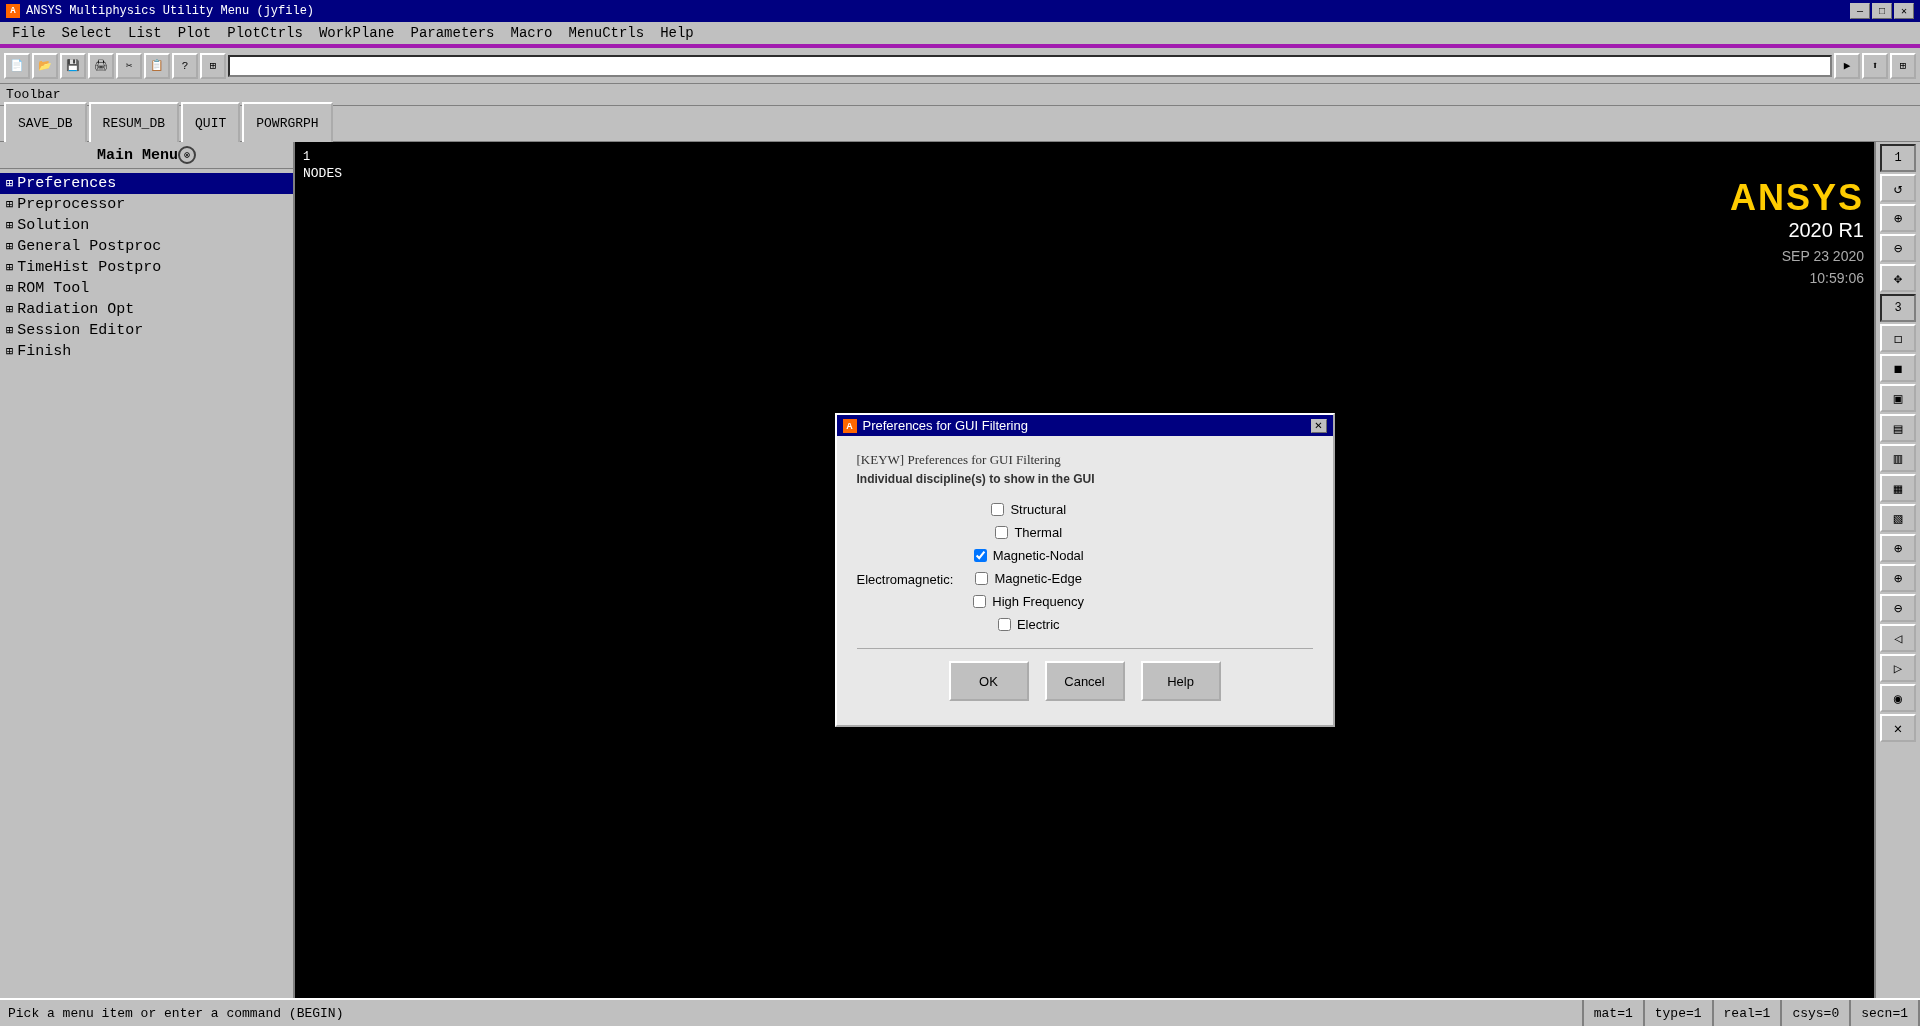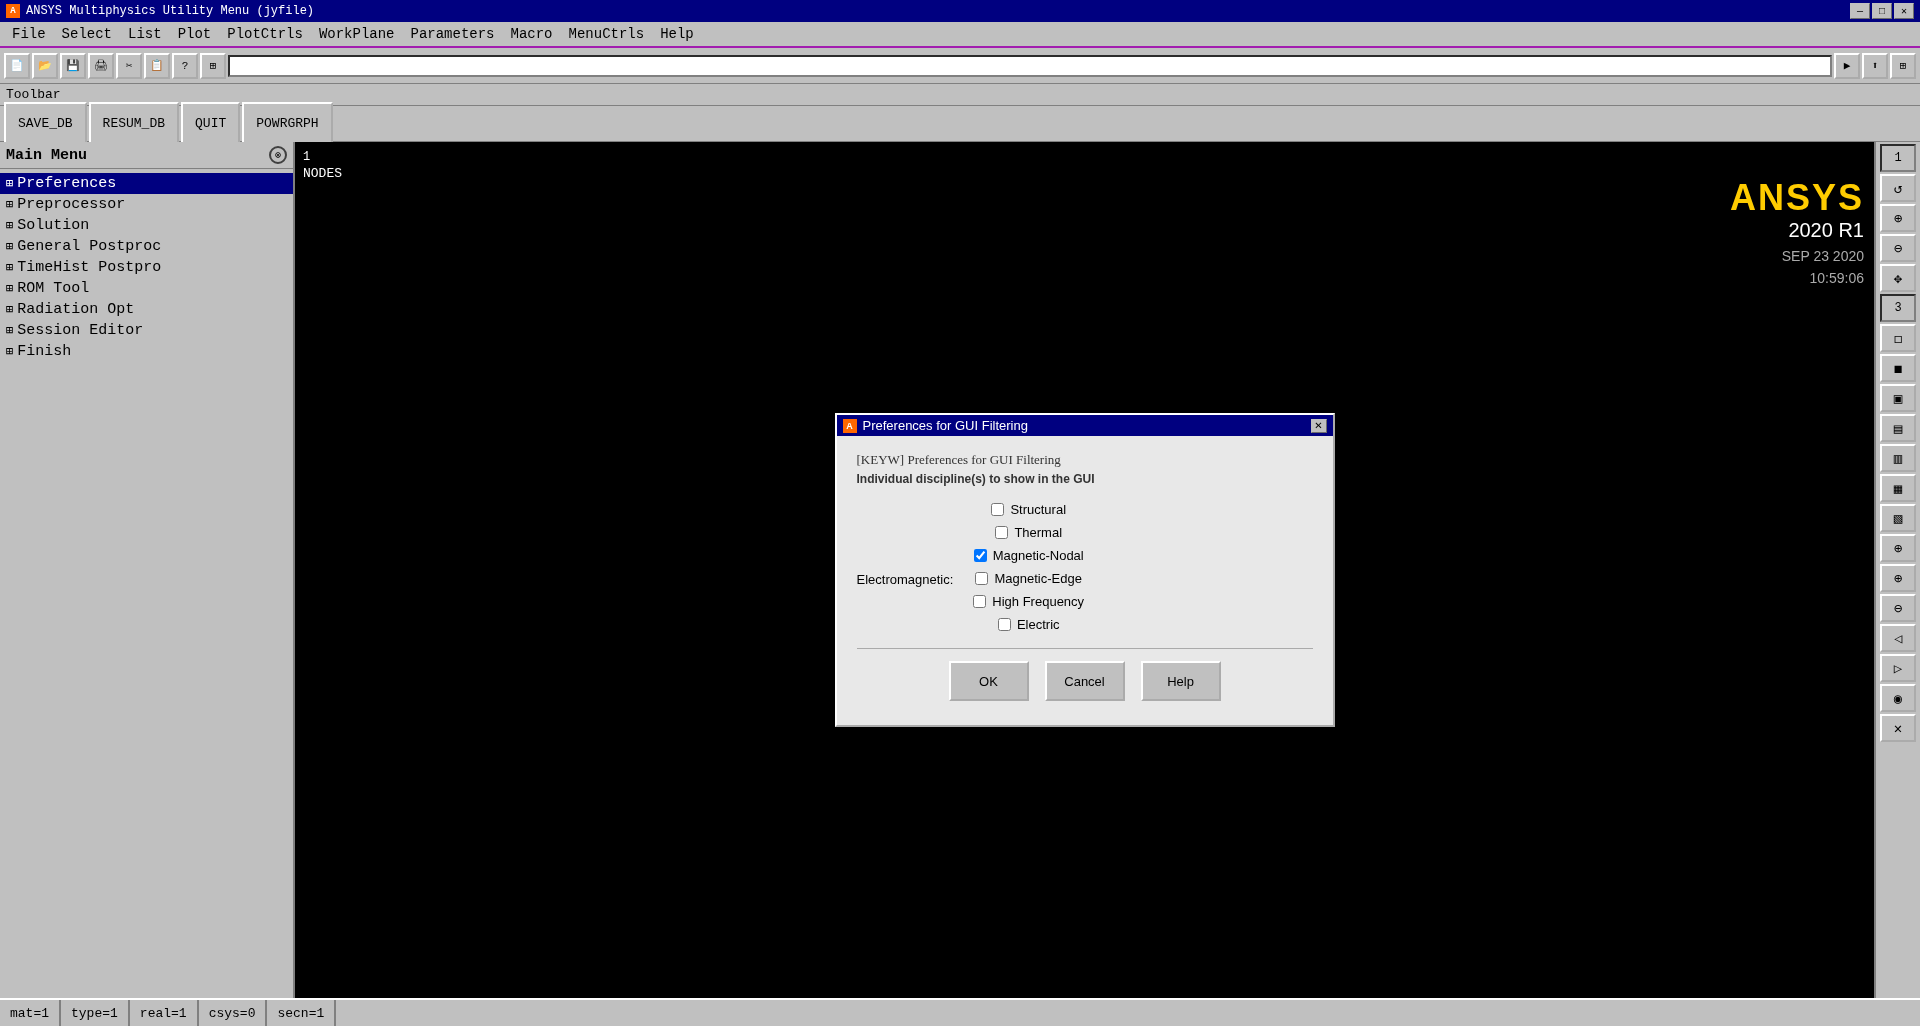--- a/index.html
+++ b/index.html
@@ -55,21 +55,21 @@
       display: flex;
       align-items: center;
       justify-content: center;
       cursor: pointer;
       color: black;
     }
 
     
     .menu-bar {
       background: #c0c0c0;
-      border-bottom: 2px solid #a21caf;
+      border-bottom: 4px solid #a21caf;
       height: 26px;
       display: flex;
       align-items: center;
       padding: 0 4px;
       flex-shrink: 0;
     }
     .menu-item {
       padding: 2px 8px;
       cursor: pointer;
       font-size: 14px;
@@ -151,21 +151,21 @@
       width: 295px;
       background: #c0c0c0;
       border-right: 2px solid #808080;
       display: flex;
       flex-direction: column;
       flex-shrink: 0;
     }
     .left-panel-header {
       display: flex;
       align-items: center;
-      justify-content: space-between;
+      justify-content: center;
       padding: 4px 6px;
       border-bottom: 1px solid #808080;
     }
     .left-panel-title {
       font-size: 15px;
       font-weight: bold;
       font-family: 'Courier New', monospace;
     }
     .circle-icon {
       width: 18px;
@@ -626,18 +626,19 @@
     <div class="right-btn">⊖</div>
     <div class="right-btn">◁</div>
     <div class="right-btn">▷</div>
     <div class="right-btn">◉</div>
     <div class="right-btn">✕</div>
   </div>
 
 </div>
 
 <div class="status-bar">
+  <div class="status-main">Pick a menu item or enter a command (BEGIN)</div>
   <div class="status-cell">mat=1</div>
   <div class="status-cell">type=1</div>
   <div class="status-cell">real=1</div>
   <div class="status-cell">csys=0</div>
   <div class="status-cell">secn=1</div>
 </div>
 
 </body></html>

